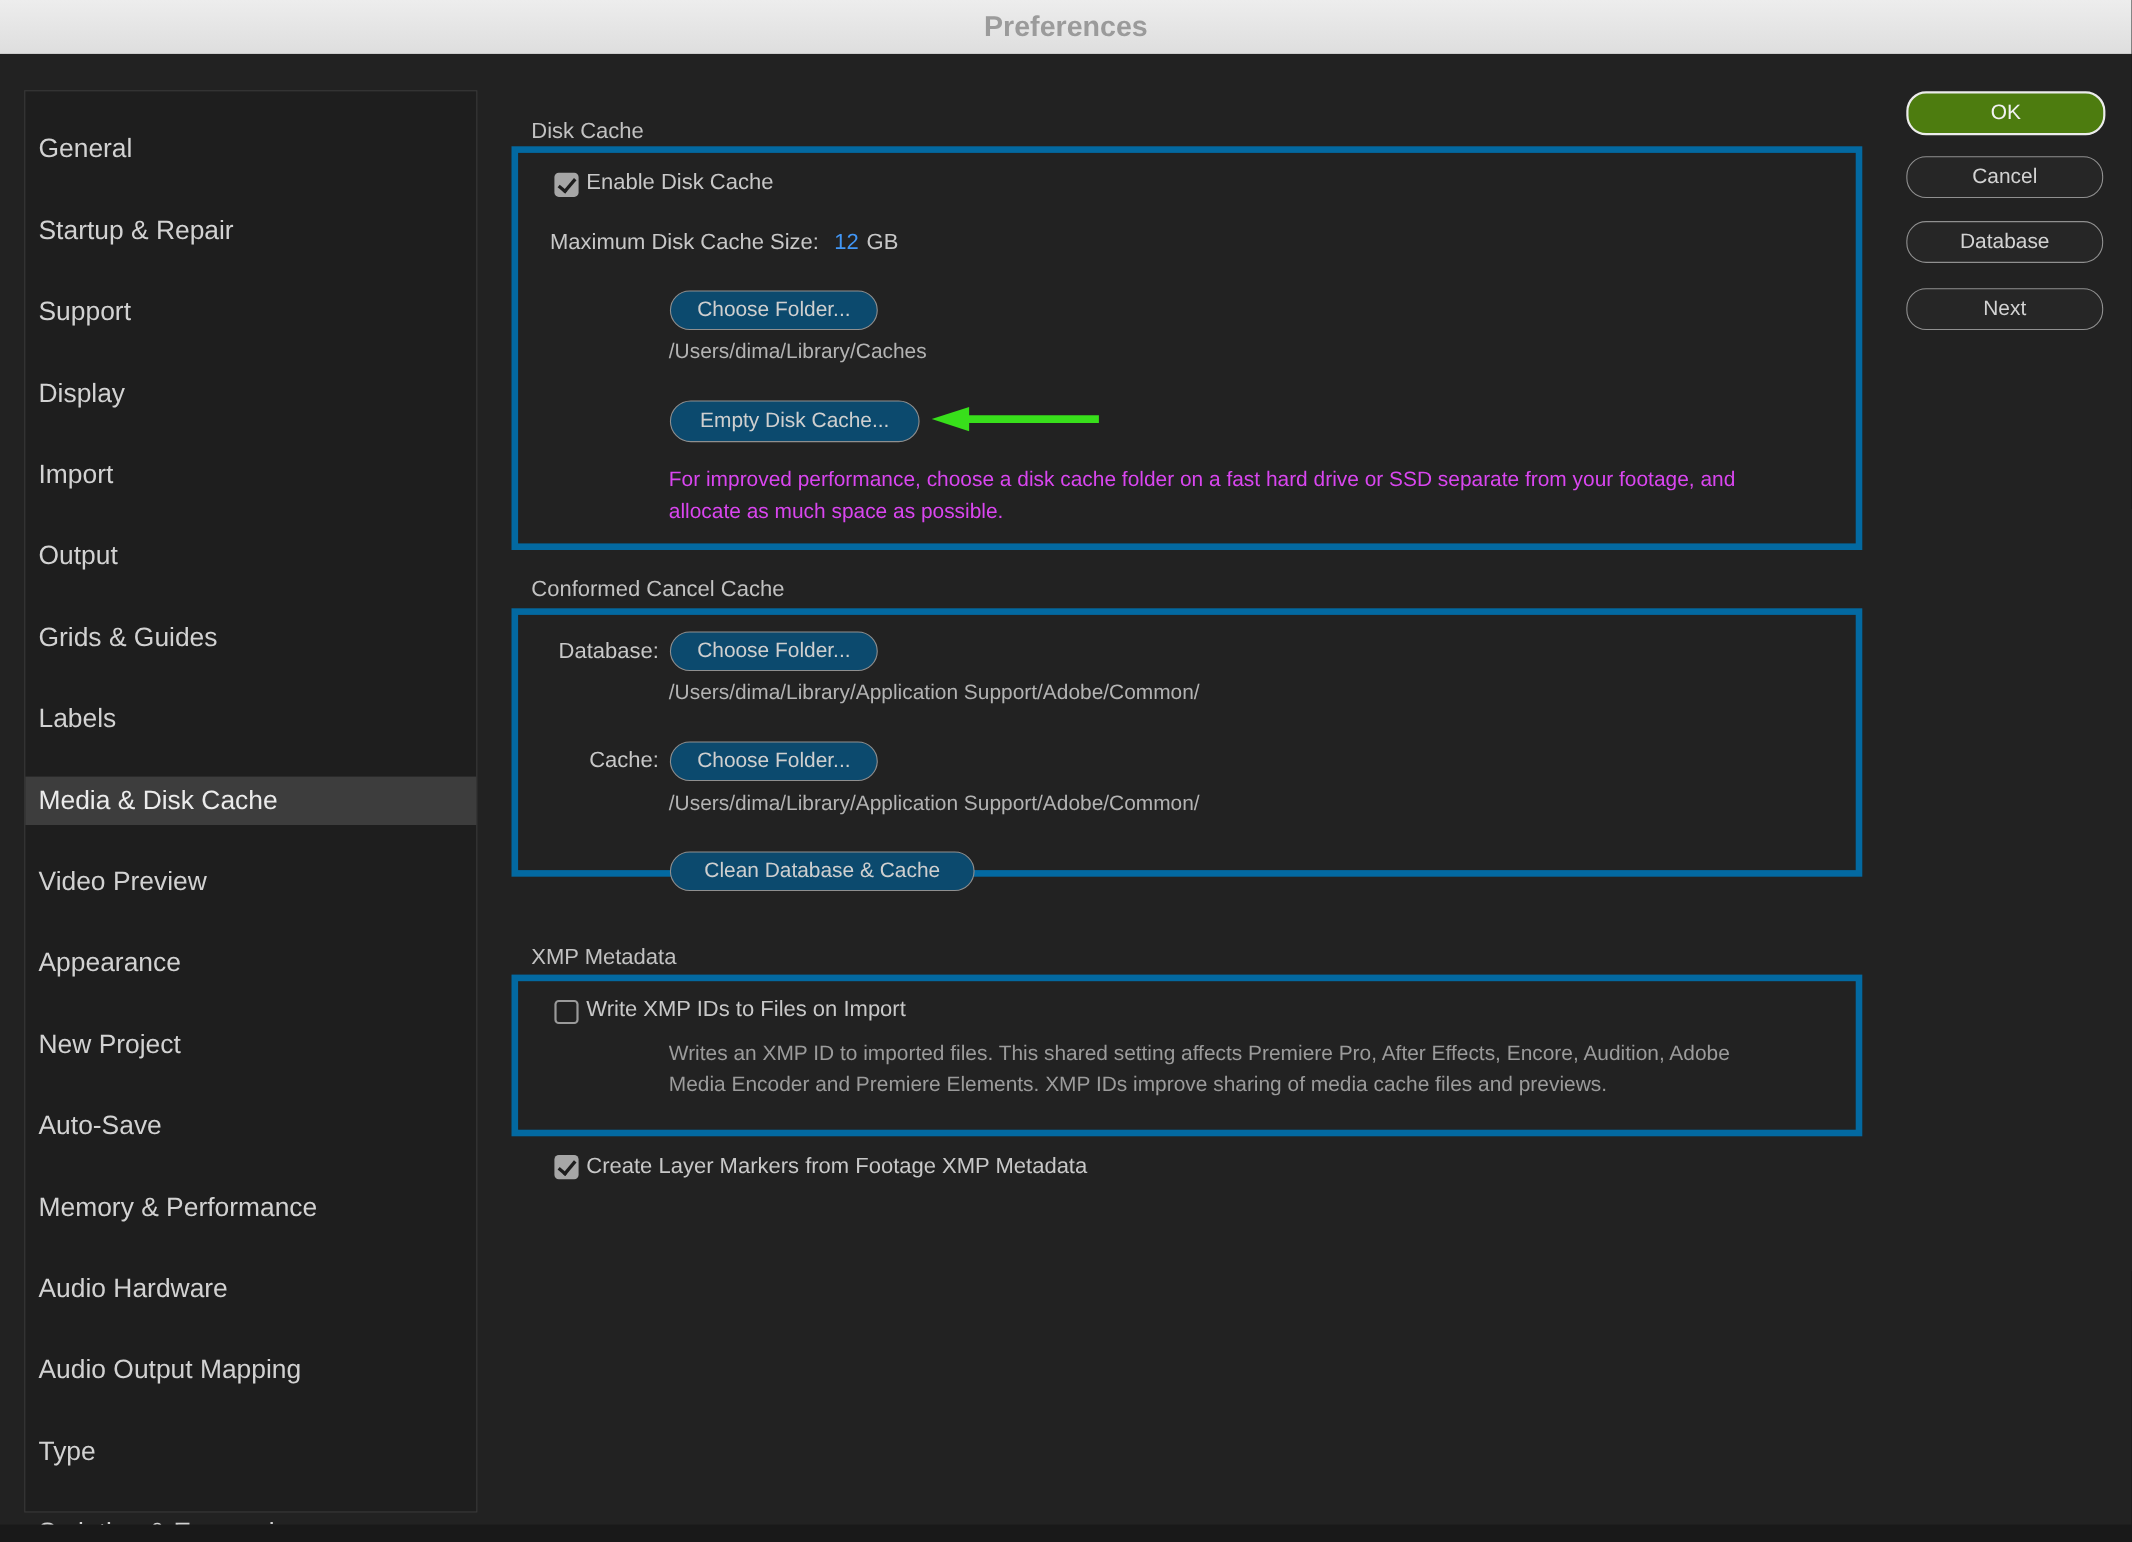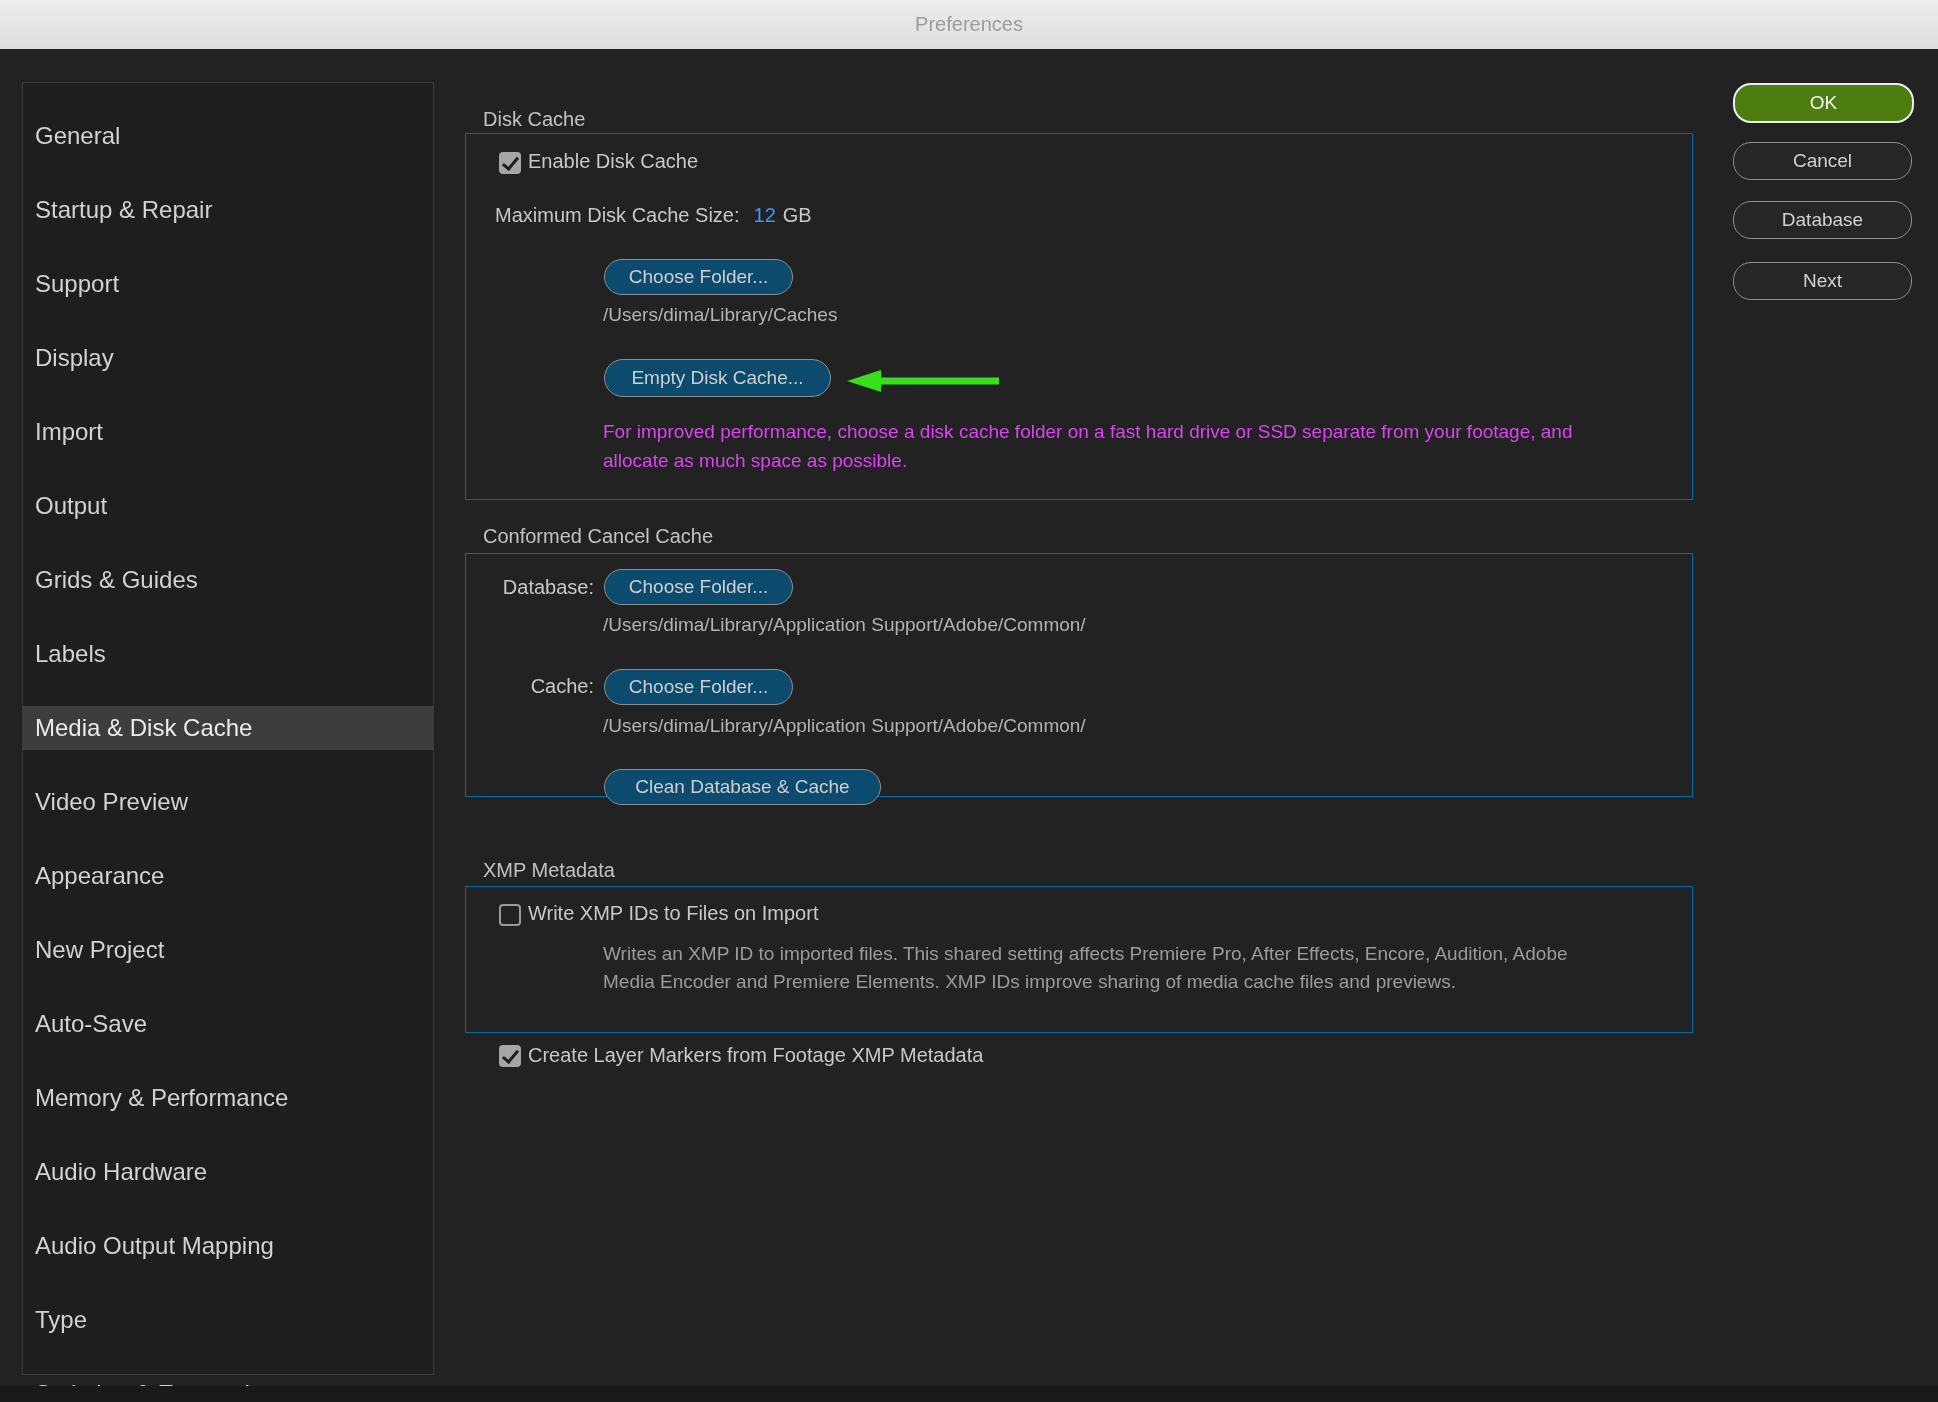--- a/index.html
+++ b/index.html
@@ -8,35 +8,35 @@
     background:#222222;
     font-family:"Liberation Sans","DejaVu Sans",sans-serif;
     color:#c5c5c5;
   }
   
   .titlebar{
     position:absolute;left:0;top:0;width:1938px;height:49px;
     background:linear-gradient(#ededed,#dedede);
     display:flex;align-items:center;justify-content:center;
   }
-  .titlebar-text{font-size:20px;font-weight:normal;color:#9b9b9b;}
+  .titlebar-text{font-size:26px;font-weight:bold;color:#9b9b9b;}
   
   .sidebar{
     position:absolute;left:22px;top:82px;width:412px;height:1293px;
     background:#1e1e1e;border:1px solid #3a3a3a;box-sizing:border-box;
     padding-top:1px;
   }
   .side-item{
     height:44px;line-height:44px;padding-left:12px;
     font-size:24px;color:#d2d2d2;white-space:nowrap;cursor:default;margin-top:30px;
   }
   .side-item.selected{background:#3d3d3d;color:#ebebeb;}
   
   .group-title{position:absolute;font-size:20px;color:#c2c2c2;}
-  .group-box{position:absolute;border:1px solid #0369a1;box-sizing:border-box;}
+  .group-box{position:absolute;border:6px solid #0369a1;box-sizing:border-box;}
   
   .btn{
     position:absolute;display:flex;align-items:center;justify-content:center;
     border:1.5px solid #8f8f8f;border-radius:19px;background:#0c4a6e;
     color:#cfcfcf;font-size:19px;box-sizing:border-box;cursor:default;
     white-space:nowrap;
   }
   .checkbox{position:absolute;width:22px;height:22px;border-radius:4px;box-sizing:border-box;}
   .checkbox.checked{background:#a6a6a6;}
   .checkbox.checked::after{

